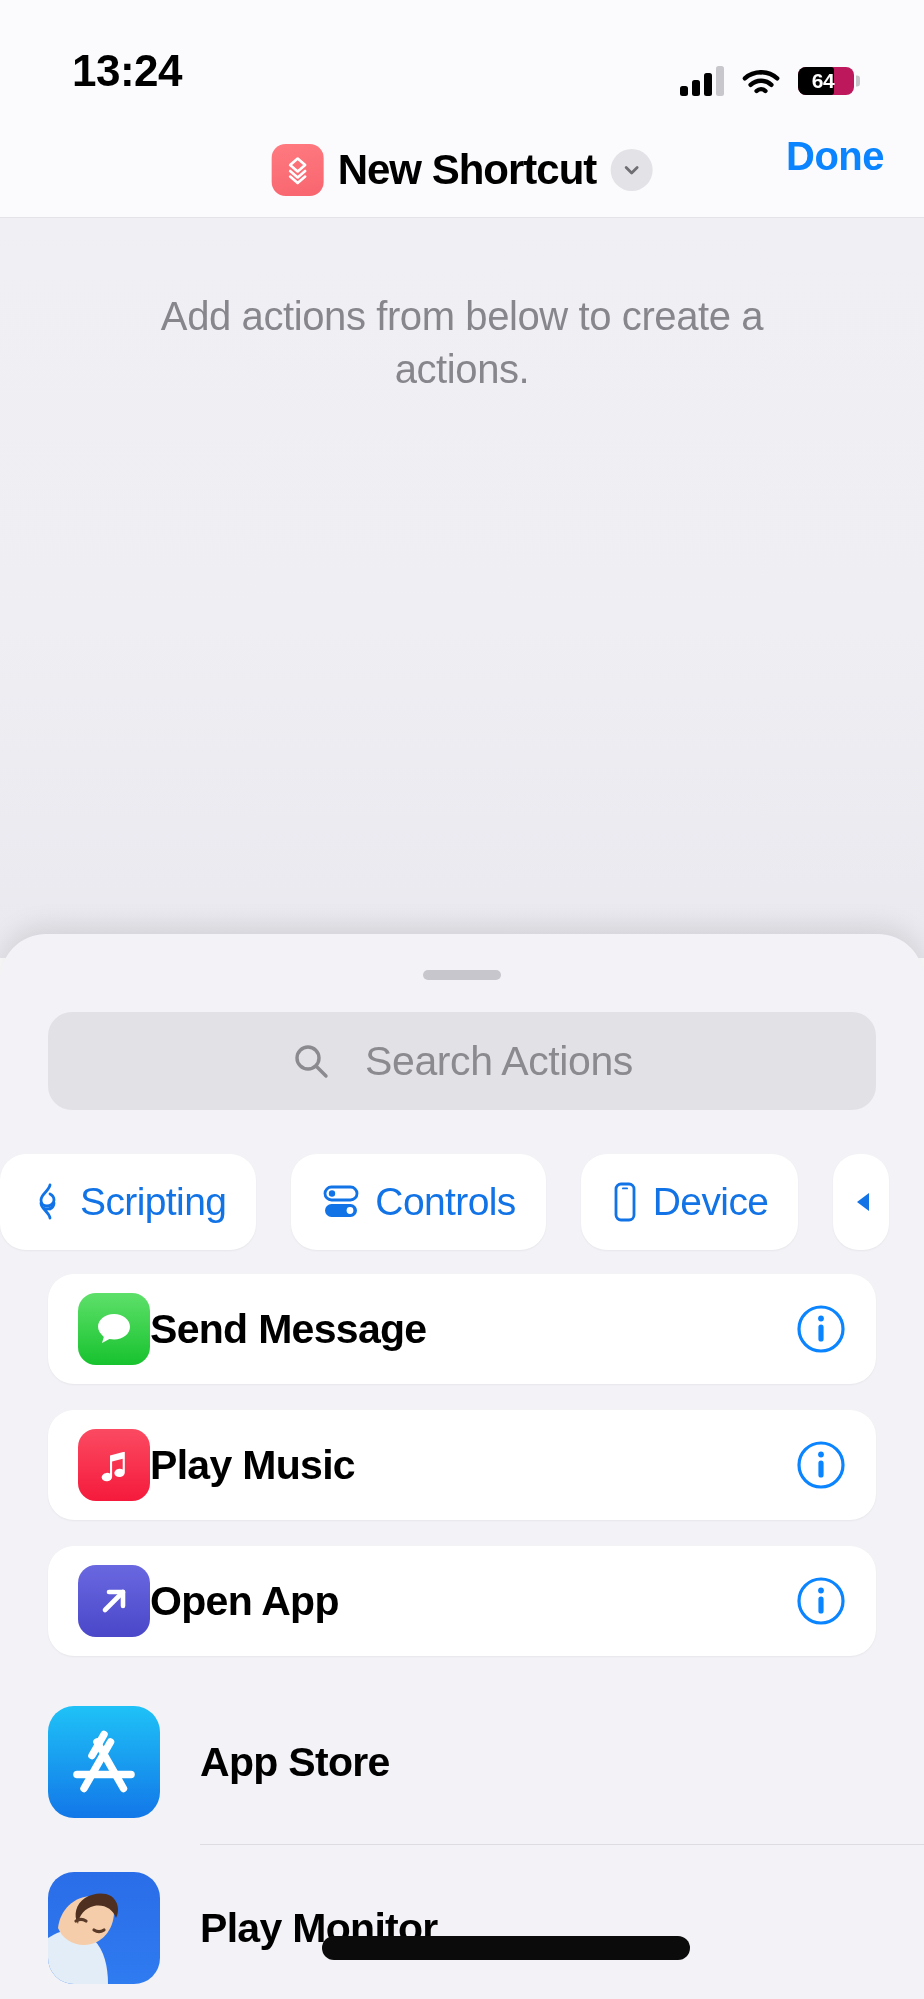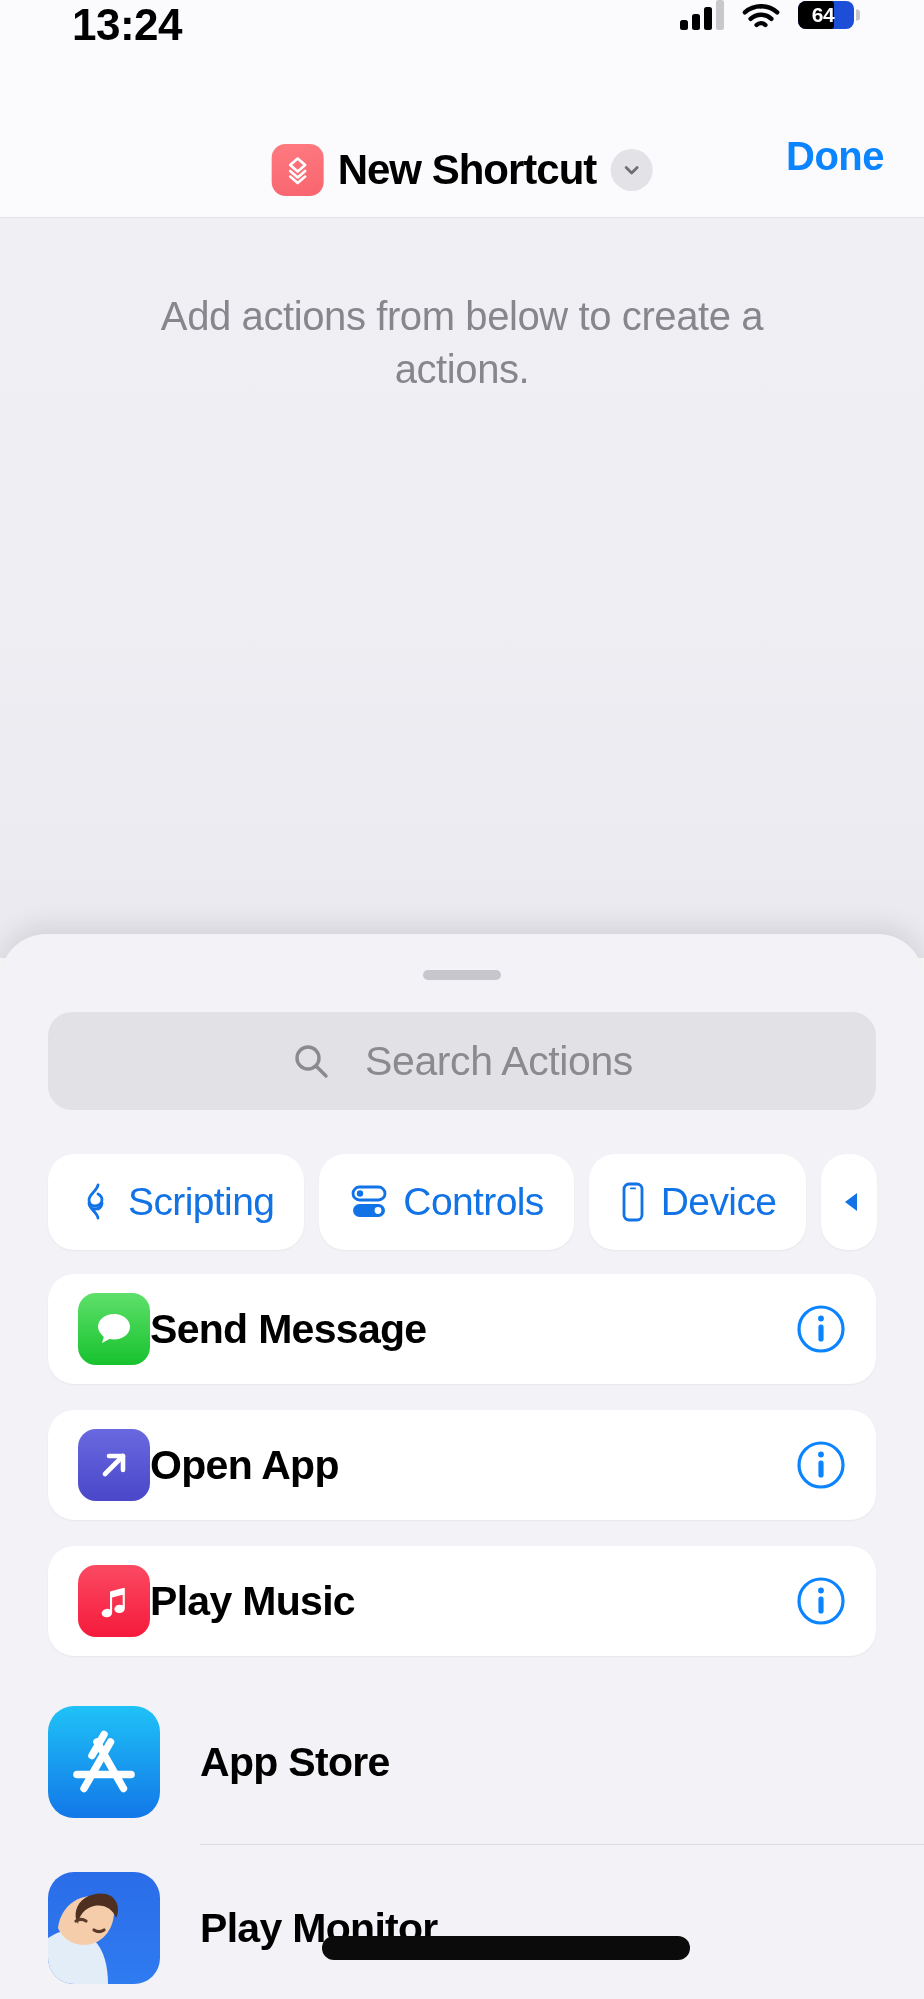--- a/index.html
+++ b/index.html
@@ -14,42 +14,42 @@
     width: 924px; height: 1999px;
     background: #ffffff;
     overflow: hidden;
   }
 
   
   .statusbar {
     position: absolute; top: 0; left: 0;
     width: 924px; height: 96px;
     background: #fbfbfd;
-    display: flex; align-items: flex-start;
+    display: flex; align-items: flex-end;
     justify-content: space-between;
     padding: 0 70px 0 72px;
   }
   .clock {
     font-size: 44px; font-weight: 700;
     color: #000; letter-spacing: -0.5px;
   }
   .status-right { display: flex; align-items: center; gap: 17px; }
 
   .sig { display: flex; align-items: flex-end; gap: 4px; height: 30px; }
   .sig i { display:block; width: 8px; background:#000; border-radius: 2.5px; }
   .sig i:nth-child(1){ height: 10px; }
   .sig i:nth-child(2){ height: 16px; }
   .sig i:nth-child(3){ height: 23px; }
   .sig i:nth-child(4){ height: 30px; background:#c8c8cc; }
 
   .wifi { width: 40px; height: 30px; position: relative; }
 
   .batt {
     position: relative; width: 56px; height: 28px;
-    border-radius: 8px; background: #1d4ed8; overflow: visible; padding-left: 19px;
+    border-radius: 8px; background: #be185d; overflow: visible; padding-left: 19px;
   }
   .batt .fill {
     position:absolute; left:0; top:0; bottom:0;
     width: 64%; background:#000;
     border-radius: 8px 3px 3px 8px;
   }
   .batt .pct {
     position:absolute; inset:0;
     display:flex; align-items:center; justify-content:center;
     font-size:21px; font-weight:700; color:#fff; letter-spacing:-0.5px;
@@ -132,22 +132,21 @@
     gap: 34px;
   }
   .search-ph {
     font-size: 41px; color: #8a8a8f; letter-spacing:-0.4px;
   }
 
   
   .chiprow {
     position:absolute; top: 215px; left: 0;
     width: 746px; height: 106px;
-    display:flex; align-items:center; gap: 15px;
-    padding-left: 48px;
+    display:flex; align-items:center; gap: 35px;
   }
   .chip {
     height: 96px; flex: none;
     background: #ffffff; border-radius: 26px;
     display:flex; align-items:center; gap: 14px;
     padding: 0 30px;
     box-shadow: 0 1px 2px rgba(0,0,0,0.05);
   }
   .chip-label {
     font-size: 39px; color: #1173e6; letter-spacing: -0.6px; white-space:nowrap;
@@ -313,41 +312,41 @@
         </div>
         <div class="act-label">Send Message</div>
         <svg class="info-icon" viewBox="0 0 50 50">
           <circle cx="25" cy="25" r="22" fill="none" stroke="#0a84ff" stroke-width="3.2"></circle>
           <circle cx="25" cy="14.5" r="2.9" fill="#0a84ff"></circle>
           <rect x="22.4" y="20.5" width="5.2" height="17" rx="2.6" fill="#0a84ff"></rect>
         </svg>
       </div>
 
       <div class="action-row">
+        <div class="act-icon" style="background:linear-gradient(180deg,#fb4a62,#f51a3c);">
+          <svg width="44" height="44" viewBox="0 0 44 44">
+            <path d="M33 8.5 18 12.4v18.2c-1-.6-2.3-.9-3.6-.7-2.9.4-5 2.6-4.7 4.9.3 2.3 2.9 3.8 5.8 3.4 2.7-.4 4.7-2.3 4.6-4.5V18.6l10.6-2.8v10.6c-1-.6-2.3-.9-3.6-.7-2.9.4-5 2.6-4.7 4.9.3 2.3 2.9 3.8 5.8 3.4 2.7-.4 4.7-2.3 4.6-4.5V8.5z" fill="#ffffff"></path>
+          </svg>
+        </div>
+        <div class="act-label">Play Music</div>
+        <svg class="info-icon" viewBox="0 0 50 50">
+          <circle cx="25" cy="25" r="22" fill="none" stroke="#0a84ff" stroke-width="3.2"></circle>
+          <circle cx="25" cy="14.5" r="2.9" fill="#0a84ff"></circle>
+          <rect x="22.4" y="20.5" width="5.2" height="17" rx="2.6" fill="#0a84ff"></rect>
+        </svg>
+      </div>
+
+      <div class="action-row">
         <div class="act-icon" style="background:linear-gradient(180deg,#6a68e0,#4a47c9);">
           <svg width="44" height="44" viewBox="0 0 44 44">
             <path d="M13 31 31 13" stroke="#fff" stroke-width="4.6" stroke-linecap="round"></path>
             <path d="M17 13h14v14" fill="none" stroke="#fff" stroke-width="4.6" stroke-linecap="round" stroke-linejoin="round"></path>
           </svg>
         </div>
         <div class="act-label">Open App</div>
-        <svg class="info-icon" viewBox="0 0 50 50">
-          <circle cx="25" cy="25" r="22" fill="none" stroke="#0a84ff" stroke-width="3.2"></circle>
-          <circle cx="25" cy="14.5" r="2.9" fill="#0a84ff"></circle>
-          <rect x="22.4" y="20.5" width="5.2" height="17" rx="2.6" fill="#0a84ff"></rect>
-        </svg>
-      </div>
-
-      <div class="action-row">
-        <div class="act-icon" style="background:linear-gradient(180deg,#fb4a62,#f51a3c);">
-          <svg width="44" height="44" viewBox="0 0 44 44">
-            <path d="M33 8.5 18 12.4v18.2c-1-.6-2.3-.9-3.6-.7-2.9.4-5 2.6-4.7 4.9.3 2.3 2.9 3.8 5.8 3.4 2.7-.4 4.7-2.3 4.6-4.5V18.6l10.6-2.8v10.6c-1-.6-2.3-.9-3.6-.7-2.9.4-5 2.6-4.7 4.9.3 2.3 2.9 3.8 5.8 3.4 2.7-.4 4.7-2.3 4.6-4.5V8.5z" fill="#ffffff"></path>
-          </svg>
-        </div>
-        <div class="act-label">Play Music</div>
         <svg class="info-icon" viewBox="0 0 50 50">
           <circle cx="25" cy="25" r="22" fill="none" stroke="#0a84ff" stroke-width="3.2"></circle>
           <circle cx="25" cy="14.5" r="2.9" fill="#0a84ff"></circle>
           <rect x="22.4" y="20.5" width="5.2" height="17" rx="2.6" fill="#0a84ff"></rect>
         </svg>
       </div>
     </div>
 
     <div class="applist">
 

